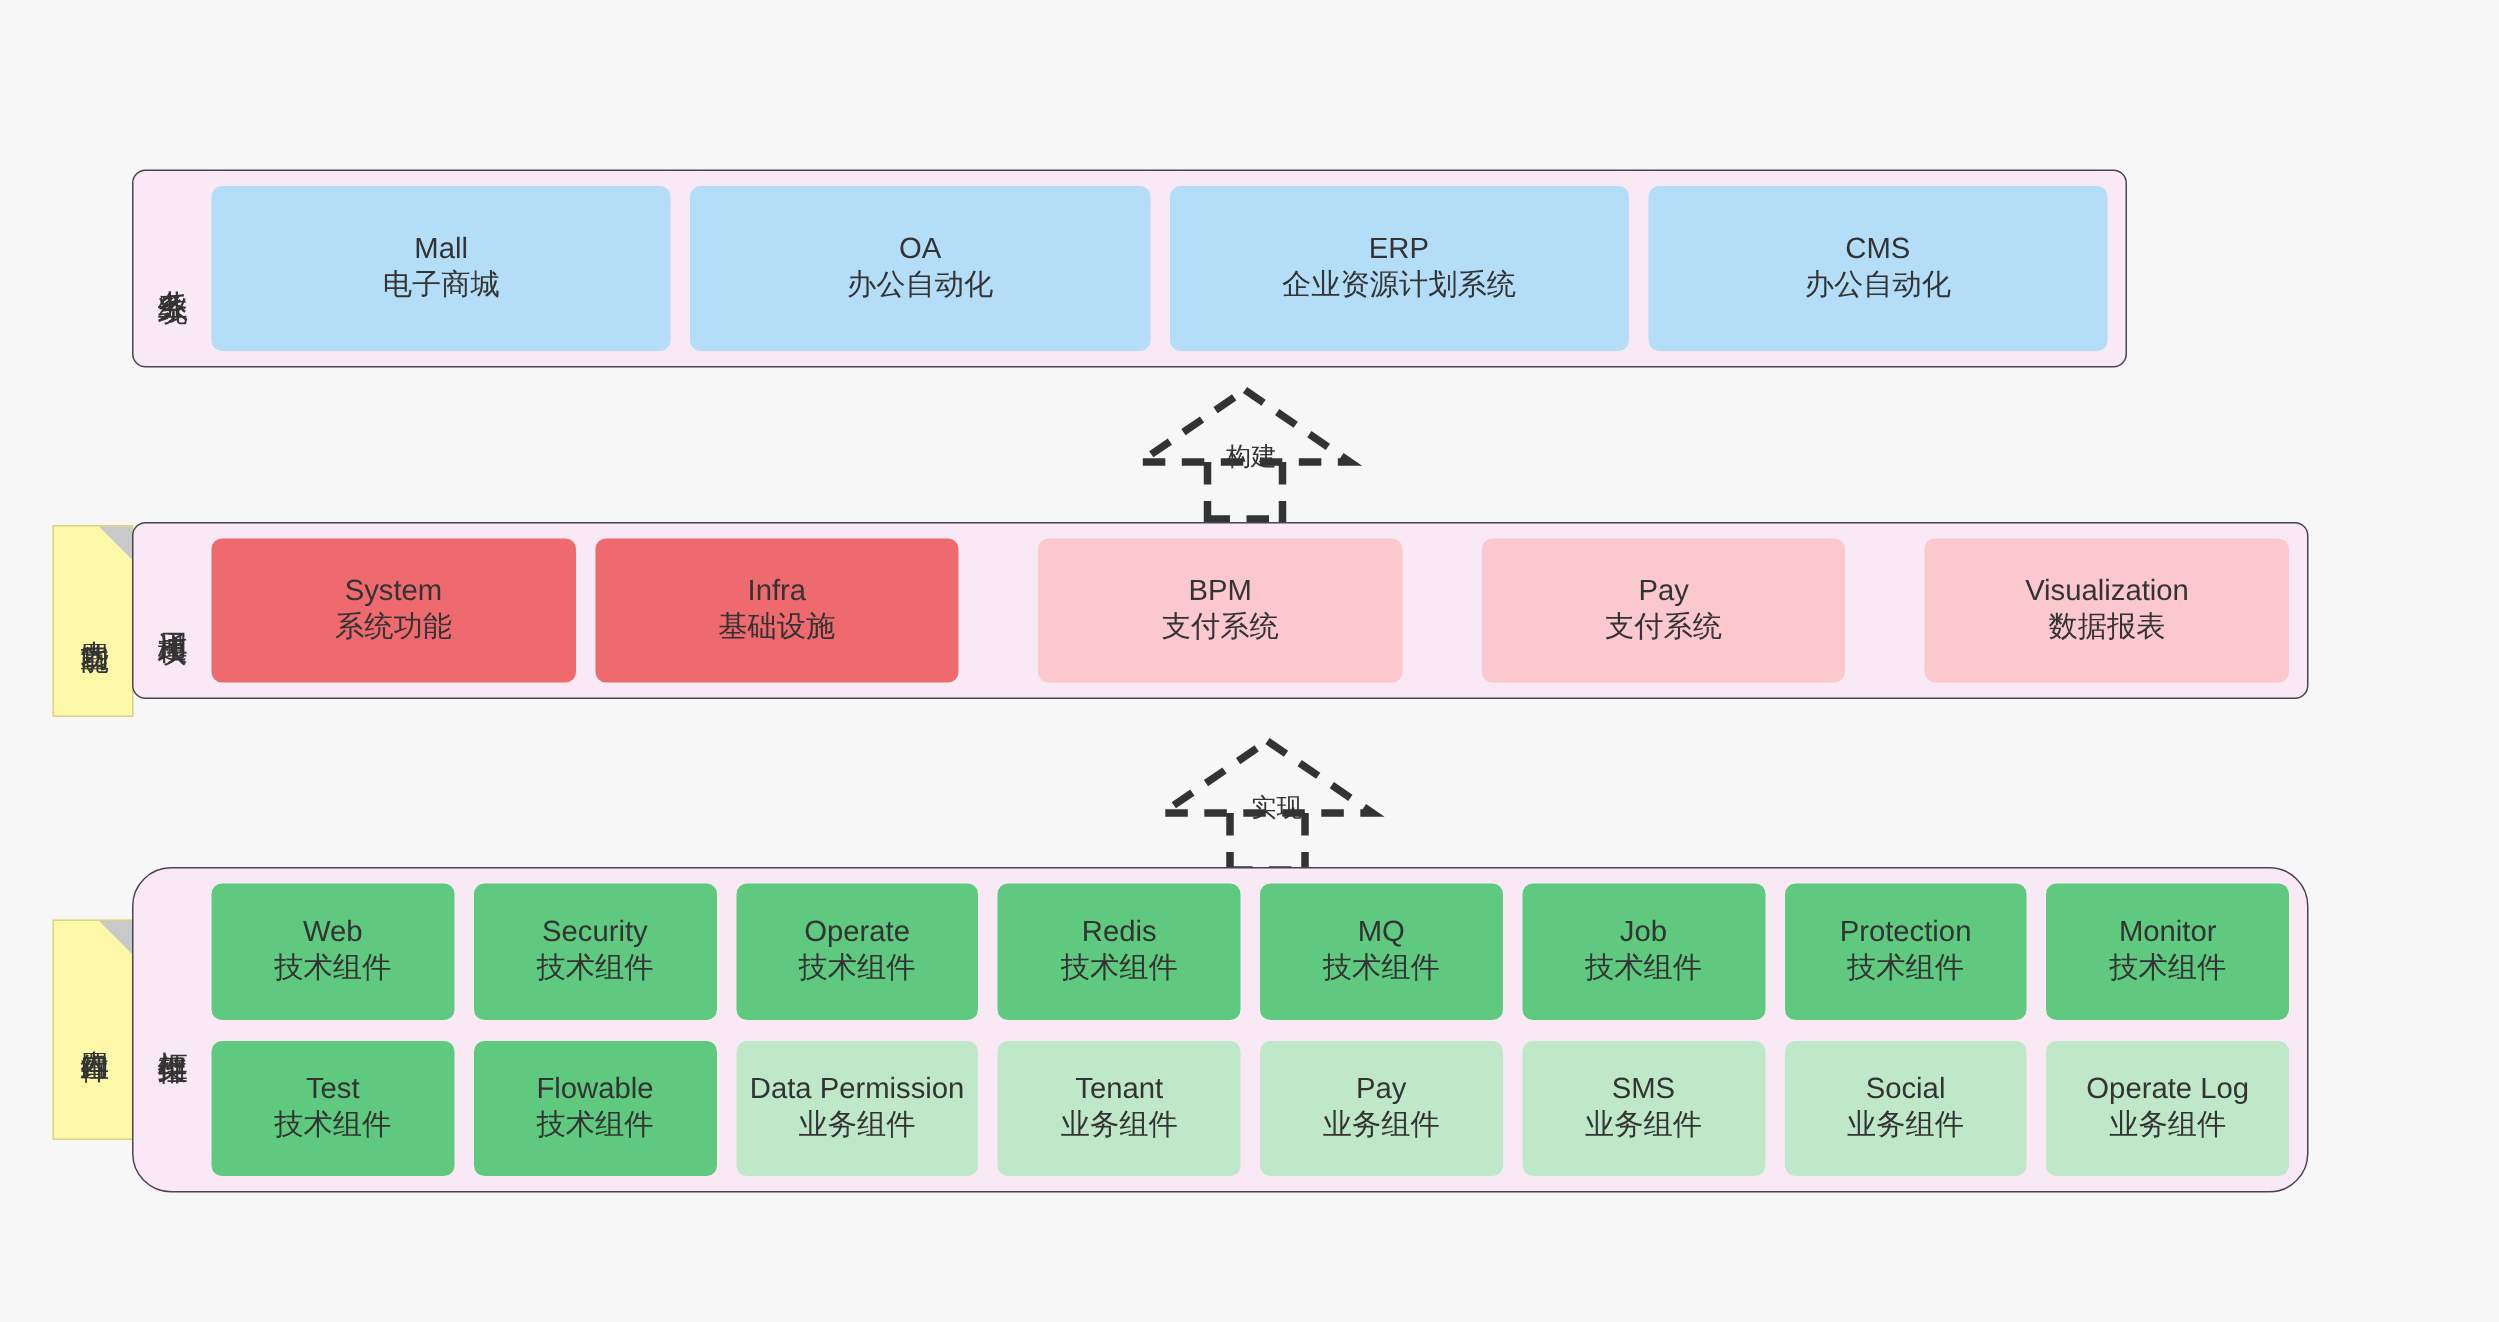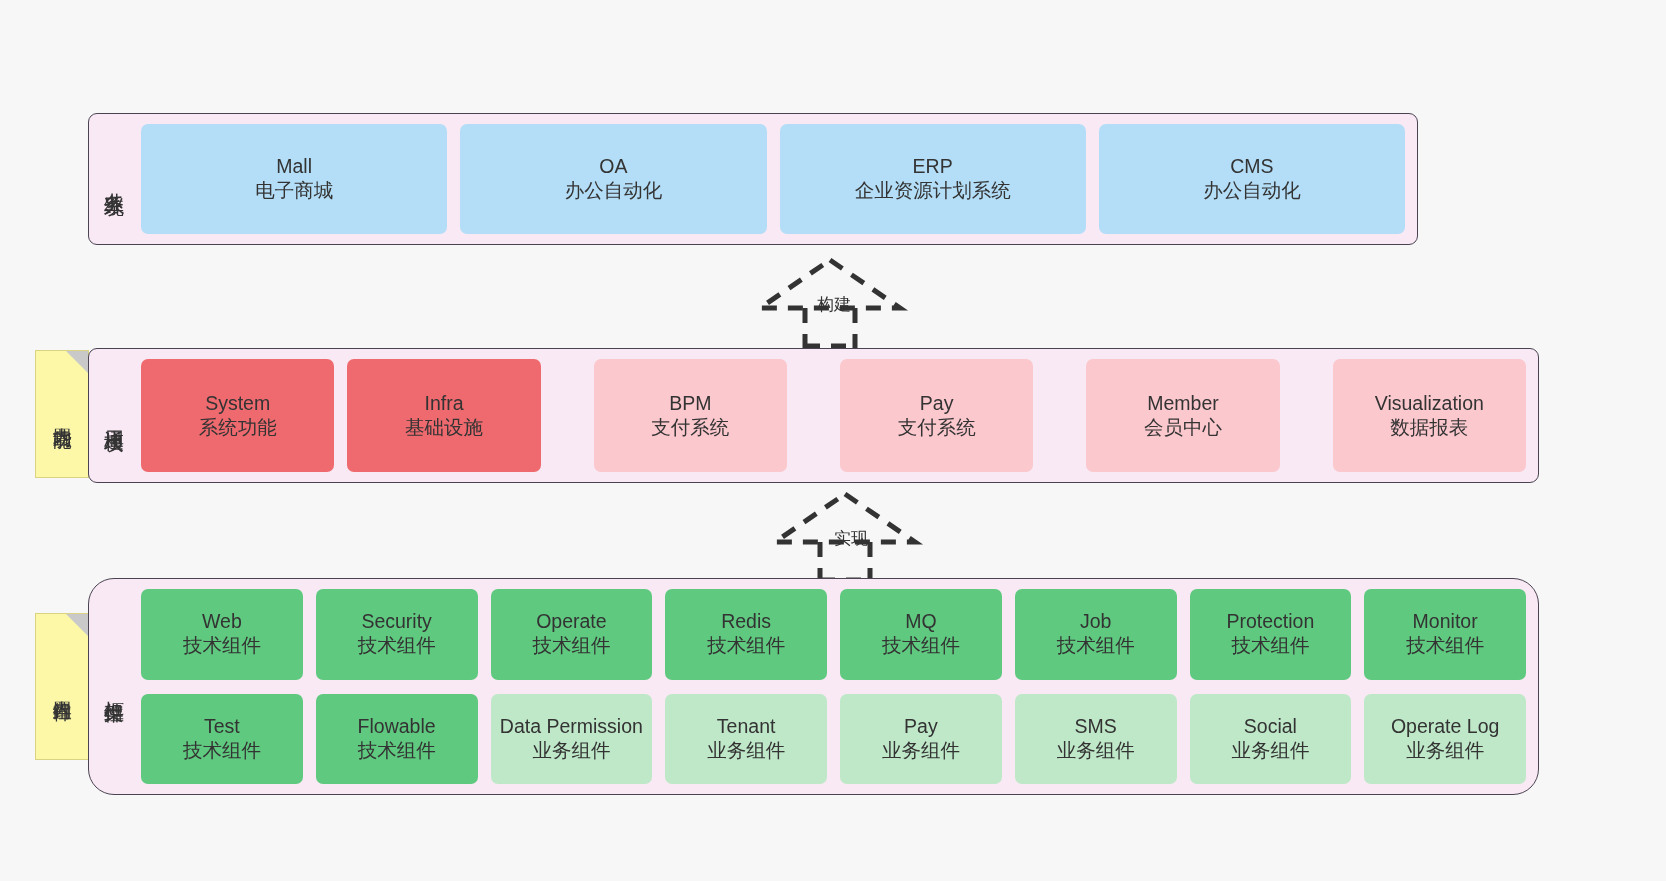--- a/index.html
+++ b/index.html
@@ -83,21 +83,21 @@
 
   
   .c-blue        { background: #b4def7; }
   .c-red         { background: #ef6a6f; }
   .c-pink        { background: #fbc8ce; margin-left: 40px; }
   .c-green       { background: #5fc97f; }
   .c-lightgreen  { background: #bfe8c8; }
 
   
   #layer-business { left: 88px;  top: 113px; width: 1330px; height: 132px; }
-  #layer-common   { left: 88px;  top: 348px; width: 1451px; height: 135px; }
+  #layer-common   { left: 88px;  top: 348px; width: 1451px; height: 118px; }
   #layer-framework{ left: 88px;  top: 578px; width: 1451px; height: 217px; border-radius: 26px; }
 
   #layer-business .card-row  { height: 74px; }
   #layer-common   .card-row  { height: 76px; }
   #layer-framework .card-row { height: 79px; }
 
   
   .note {
     position: absolute;
     width: 54px;
@@ -200,24 +200,20 @@
         </div>
         <div class="card c-pink">
           <span class="en">BPM</span>
           <span class="cn">支付系统</span>
         </div>
         <div class="card c-pink">
           <span class="en">Pay</span>
           <span class="cn">支付系统</span>
         </div>
         <div class="card c-pink">
-          <span class="en">Member</span>
-          <span class="cn">会员中心</span>
-        </div>
-        <div class="card c-pink">
           <span class="en">Visualization</span>
           <span class="cn">数据报表</span>
         </div>
       </div>
     </div>
   </div>
 
   <div class="arrow" id="arrow-impl">
     <svg width="150" height="92" viewBox="0 0 150 92">
       <polygon points="75,4 145,52 5,52" fill="none" stroke="#333333" stroke-width="5" stroke-dasharray="15,11" stroke-linecap="butt"></polygon>

